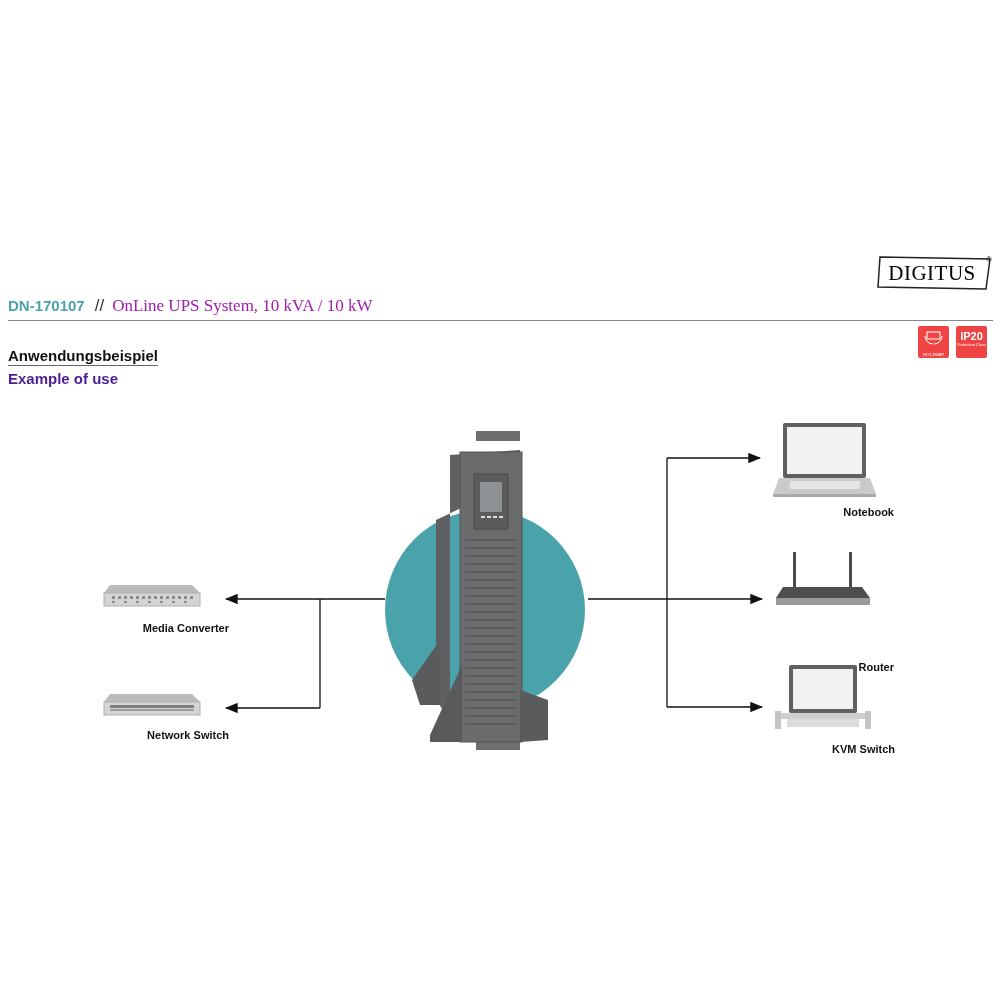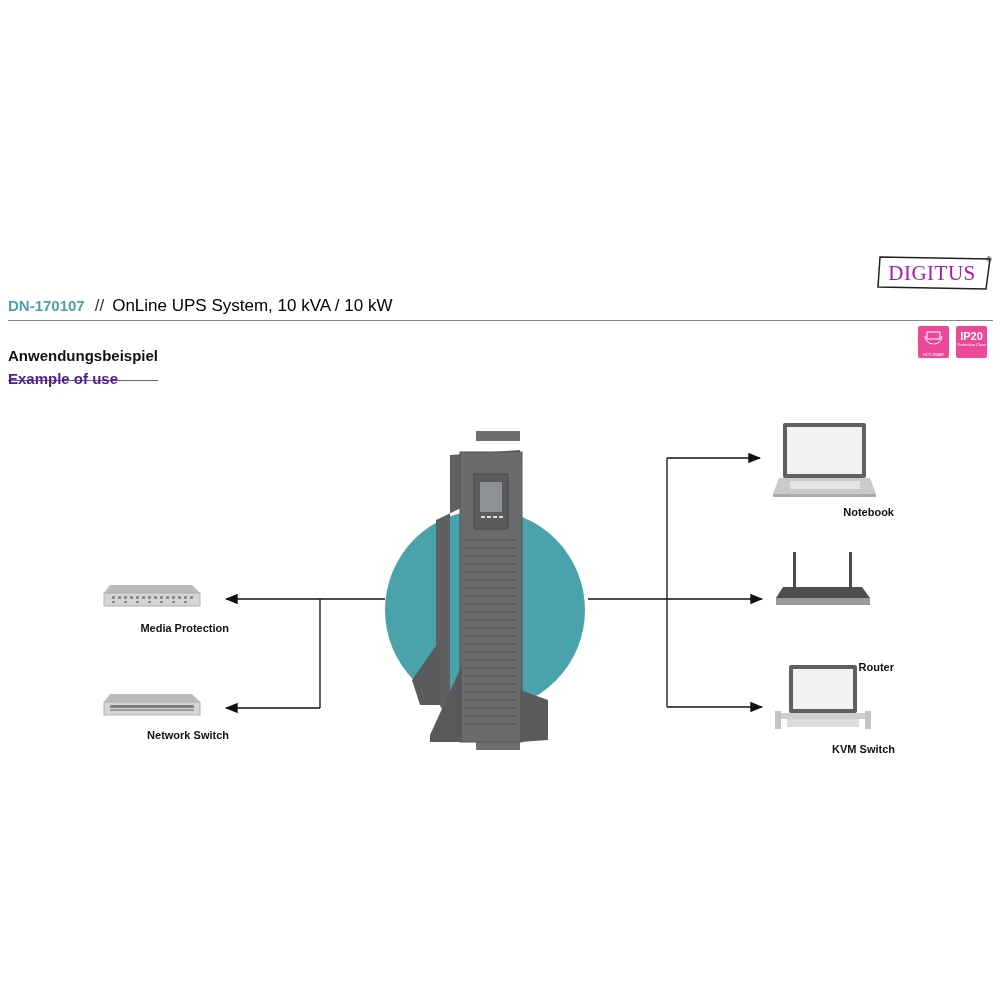--- a/index.html
+++ b/index.html
@@ -1,32 +1,32 @@
 <!DOCTYPE html>
 <html><head>
 <meta charset="utf-8">
 <style>
   html,body{margin:0;padding:0;background:#fff;}
   body{width:1000px;height:1000px;position:relative;overflow:hidden;font-family:"Liberation Sans",sans-serif;color:#222;}
   .abs{position:absolute;}
   .logo{left:876px;top:255px;width:118px;height:36px;}
   .logo svg{position:absolute;left:0;top:0;}
-  .logo-text{position:absolute;left:0;top:6px;width:112px;text-align:center;font-family:"Liberation Serif",serif;font-size:21px;letter-spacing:0.5px;color:#a21caf;}
+  .logo-text{position:absolute;left:0;top:6px;width:112px;text-align:center;font-family:"Liberation Serif",serif;font-size:21px;letter-spacing:0.5px;color:#000000;}
   .logo-reg{position:absolute;right:2px;top:0;font-size:8px;}
   .title-row{left:8px;top:296px;font-size:17px;white-space:nowrap;}
   .model{color:#4aa3ab;font-weight:bold;font-size:15px;}
   .sep{color:#333;margin:0 8px 0 10px;}
-  .desc{color:#000000;}
+  .desc{color:#a21caf;font-family:Liberation Serif, serif;}
   .rule{left:8px;top:320px;width:985px;height:1px;background:#888;}
-  .badge{top:326px;width:31px;height:32px;background:#ec4899;border-radius:2px;color:#fff;text-align:center;}
+  .badge{top:326px;width:31px;height:32px;background:#ef4444;border-radius:2px;color:#fff;text-align:center;}
   .badge1{left:918px;}
   .badge2{left:956px;}
   .badge .big{font-size:11px;font-weight:bold;margin-top:4px;display:block;}
   .badge .small{font-size:4px;display:block;line-height:5px;}
-  .sect-de{left:8px;top:347px;font-size:15px;font-weight:bold;color:#111;padding-bottom:16px;border-bottom:1px solid #666;}
+  .sect-de{left:8px;top:347px;font-size:15px;font-weight:bold;color:#111;padding-bottom:1px;border-bottom:1px solid #666;}
   .sect-en{left:8px;top:370px;font-size:15px;font-weight:bold;color:#4c1d95;}
   .circle{left:385px;top:510px;width:200px;height:200px;border-radius:50%;background:#4aa3ab;}
   .label{font-size:11px;font-weight:bold;color:#111;text-align:right;width:140px;}
   svg.lines{position:absolute;left:0;top:0;}
 </style>
 </head>
 <body>
 
 <div class="abs logo">
   <svg width="118" height="36">
@@ -178,17 +178,17 @@
   <g>
     <rect x="789" y="665" width="68" height="48" rx="2" fill="#5f6062"></rect>
     <rect x="793" y="669" width="60" height="40" fill="#f2f2f2"></rect>
     <rect x="777" y="713" width="92" height="6" fill="#cfcfcf"></rect>
     <rect x="787" y="719" width="72" height="8" fill="#dcdcdc"></rect>
     <rect x="775" y="711" width="6" height="18" fill="#c4c4c4"></rect>
     <rect x="865" y="711" width="6" height="18" fill="#c4c4c4"></rect>
   </g>
 </svg>
 
-<div class="abs label" style="left:89px;top:622px;">Media Protection</div>
+<div class="abs label" style="left:89px;top:622px;">Media Converter</div>
 <div class="abs label" style="left:89px;top:729px;">Network Switch</div>
 <div class="abs label" style="left:754px;top:506px;">Notebook</div>
 <div class="abs label" style="left:754px;top:613px;margin-top:48px;">Router</div>
 <div class="abs label" style="left:755px;top:743px;">KVM Switch</div>
 
 </body></html>

